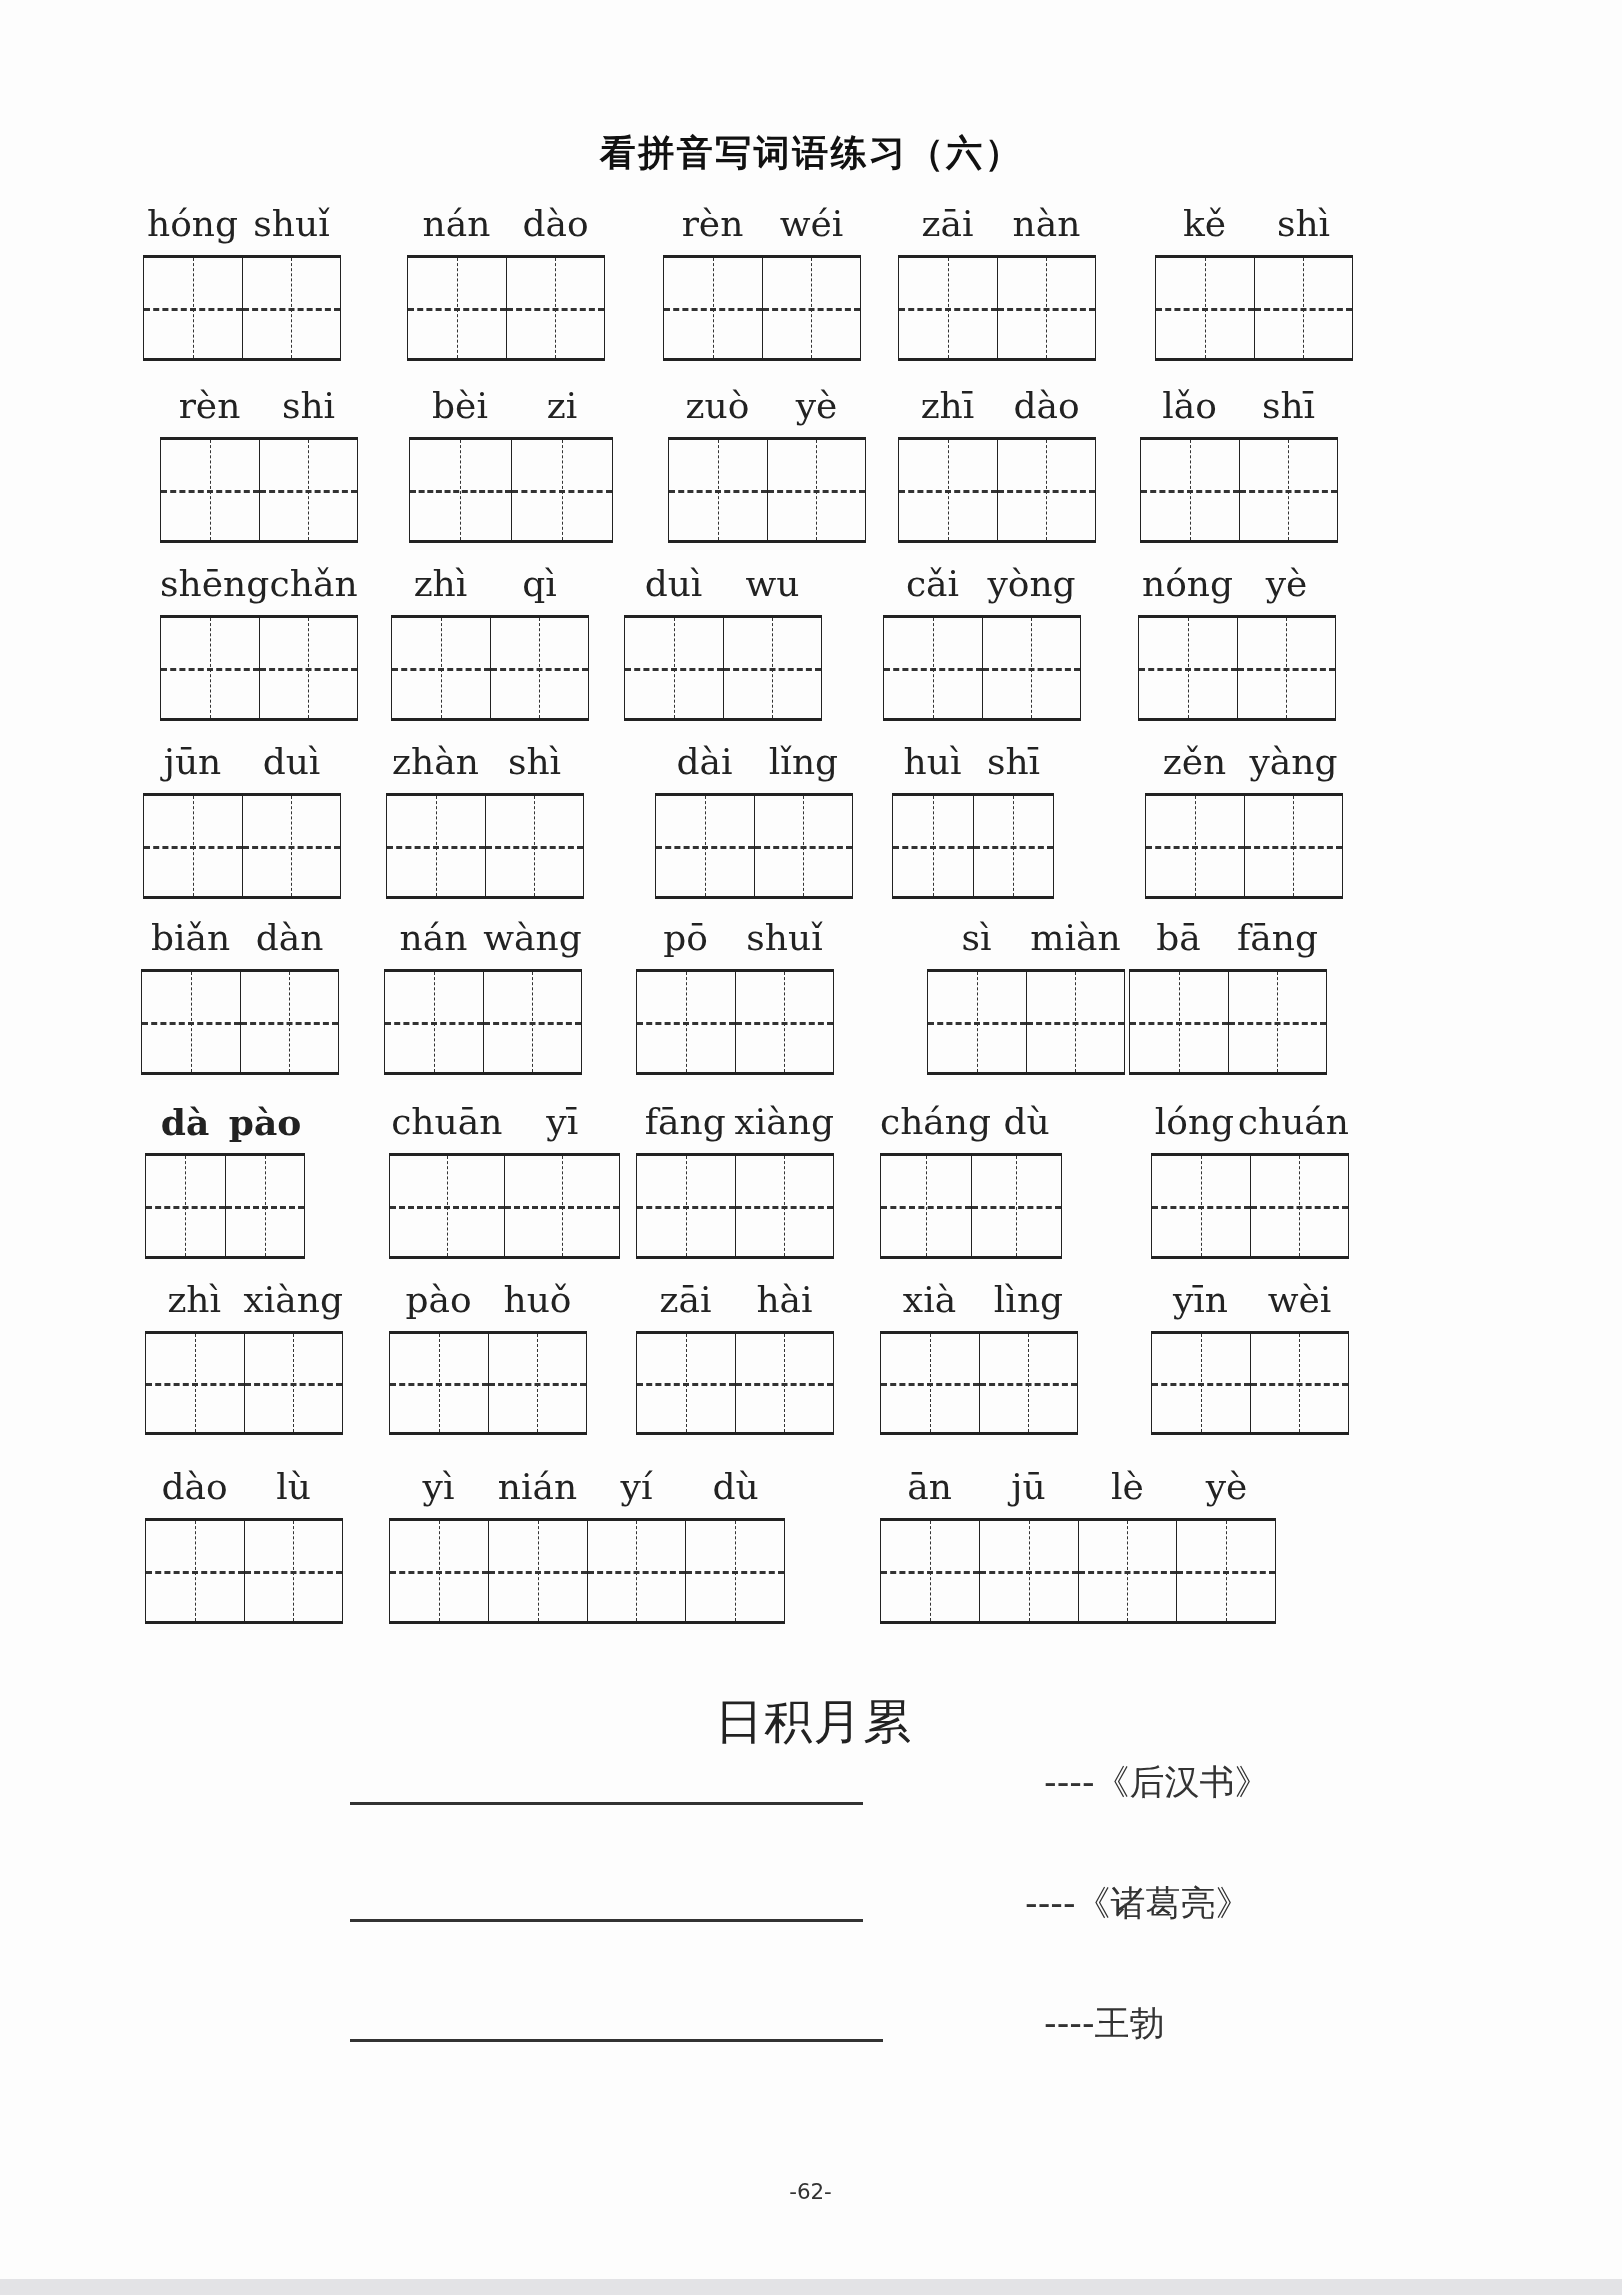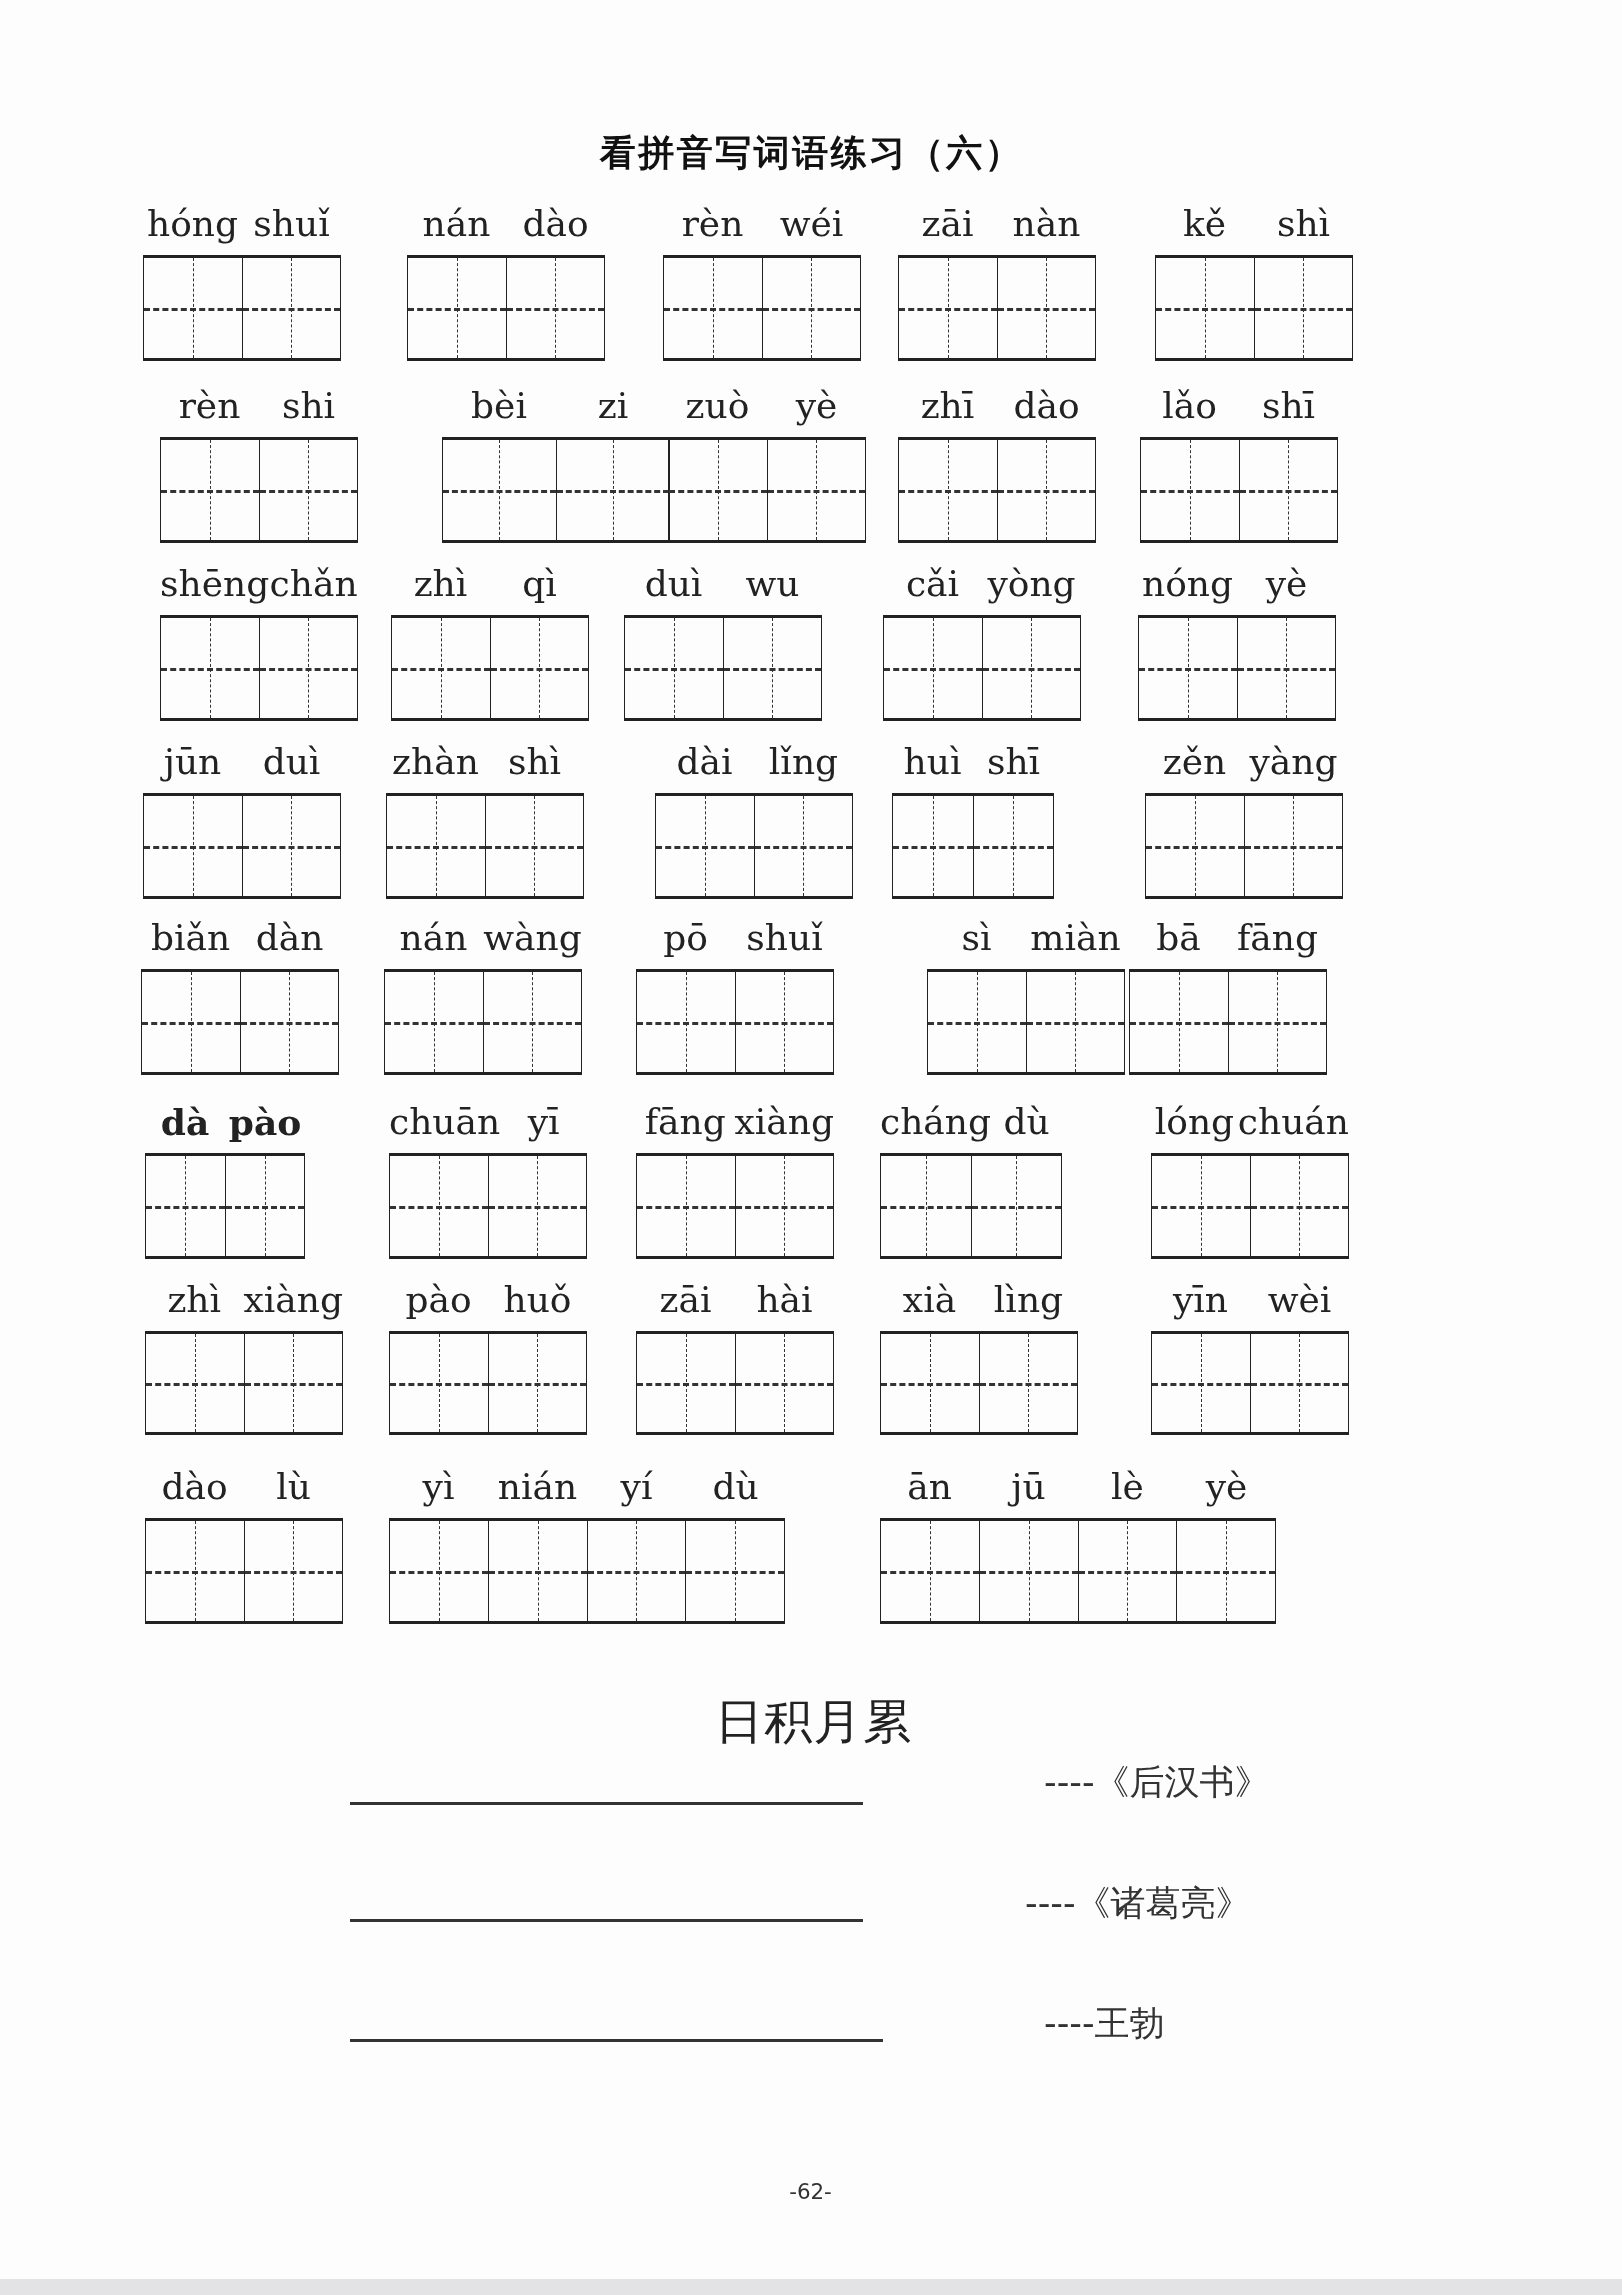--- a/index.html
+++ b/index.html
@@ -120,21 +120,21 @@
       <div class="group" style="left: 160px; top: 437px; width: 198px; height: 106px;">
         <div class="pinyin">
           <span>rèn</span>
           <span>shi</span>
         </div>
         <div class="grid">
           <div class="cell"></div>
           <div class="cell"></div>
         </div>
       </div>
-      <div class="group" style="left: 442px; top: 437px; width: 204px; height: 106px; padding-left: 24px;">
+      <div class="group" style="left: 409px; top: 437px; width: 204px; height: 106px;">
         <div class="pinyin">
           <span>bèi</span>
           <span>zi</span>
         </div>
         <div class="grid">
           <div class="cell"></div>
           <div class="cell"></div>
         </div>
       </div>
       <div class="group" style="left: 668px; top: 437px; width: 198px; height: 106px;">
@@ -320,21 +320,21 @@
       <div class="group" style="left: 145px; top: 1153px; width: 160px; height: 106px; font-weight: bold;">
         <div class="pinyin">
           <span>dà</span>
           <span>pào</span>
         </div>
         <div class="grid">
           <div class="cell"></div>
           <div class="cell"></div>
         </div>
       </div>
-      <div class="group" style="left: 389px; top: 1153px; width: 198px; height: 106px;">
+      <div class="group" style="left: 389px; top: 1153px; width: 198px; height: 106px; padding-left: 33px;">
         <div class="pinyin">
           <span>chuān</span>
           <span>yī</span>
         </div>
         <div class="grid">
           <div class="cell"></div>
           <div class="cell"></div>
         </div>
       </div>
       <div class="group" style="left: 636px; top: 1153px; width: 198px; height: 106px;">

